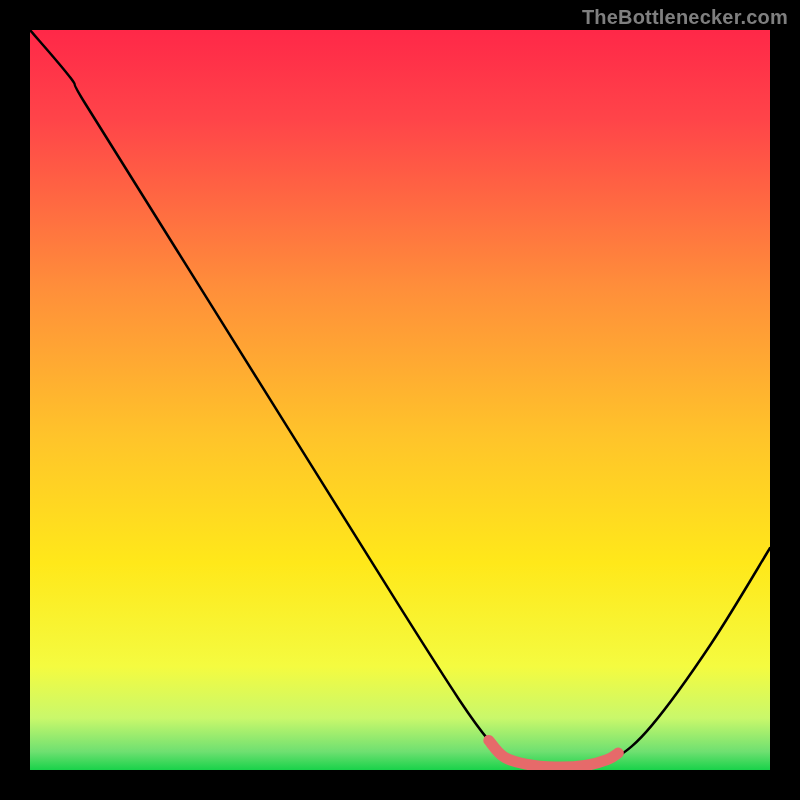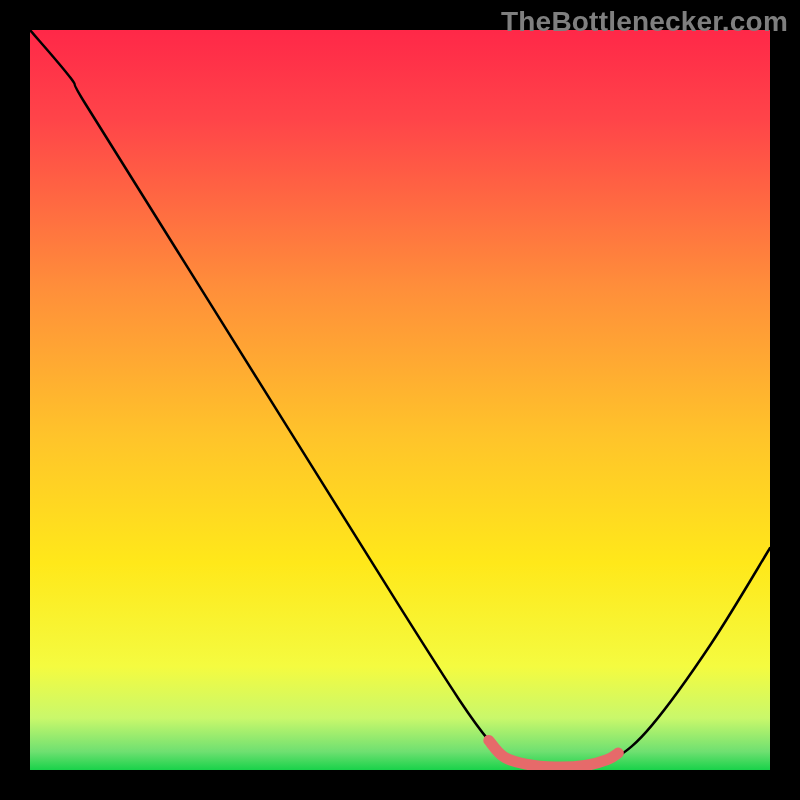--- a/index.html
+++ b/index.html
@@ -4,21 +4,21 @@
 <style>
   * { margin: 0; padding: 0; box-sizing: border-box; }
   html, body { width: 800px; height: 800px; background: #000; overflow: hidden; }
   .wrap { position: relative; width: 800px; height: 800px; background: #000; }
   .watermark {
     position: absolute;
     top: 6px;
     right: 12px;
     font-family: Arial, Helvetica, sans-serif;
     font-weight: 700;
-    font-size: 28px;
+    font-size: 20px;
     color: #7f7f7f;
     letter-spacing: 0.2px;
     z-index: 10;
   }
   .plot {
     position: absolute;
     left: 30px;
     top: 30px;
     width: 740px;
     height: 740px;

